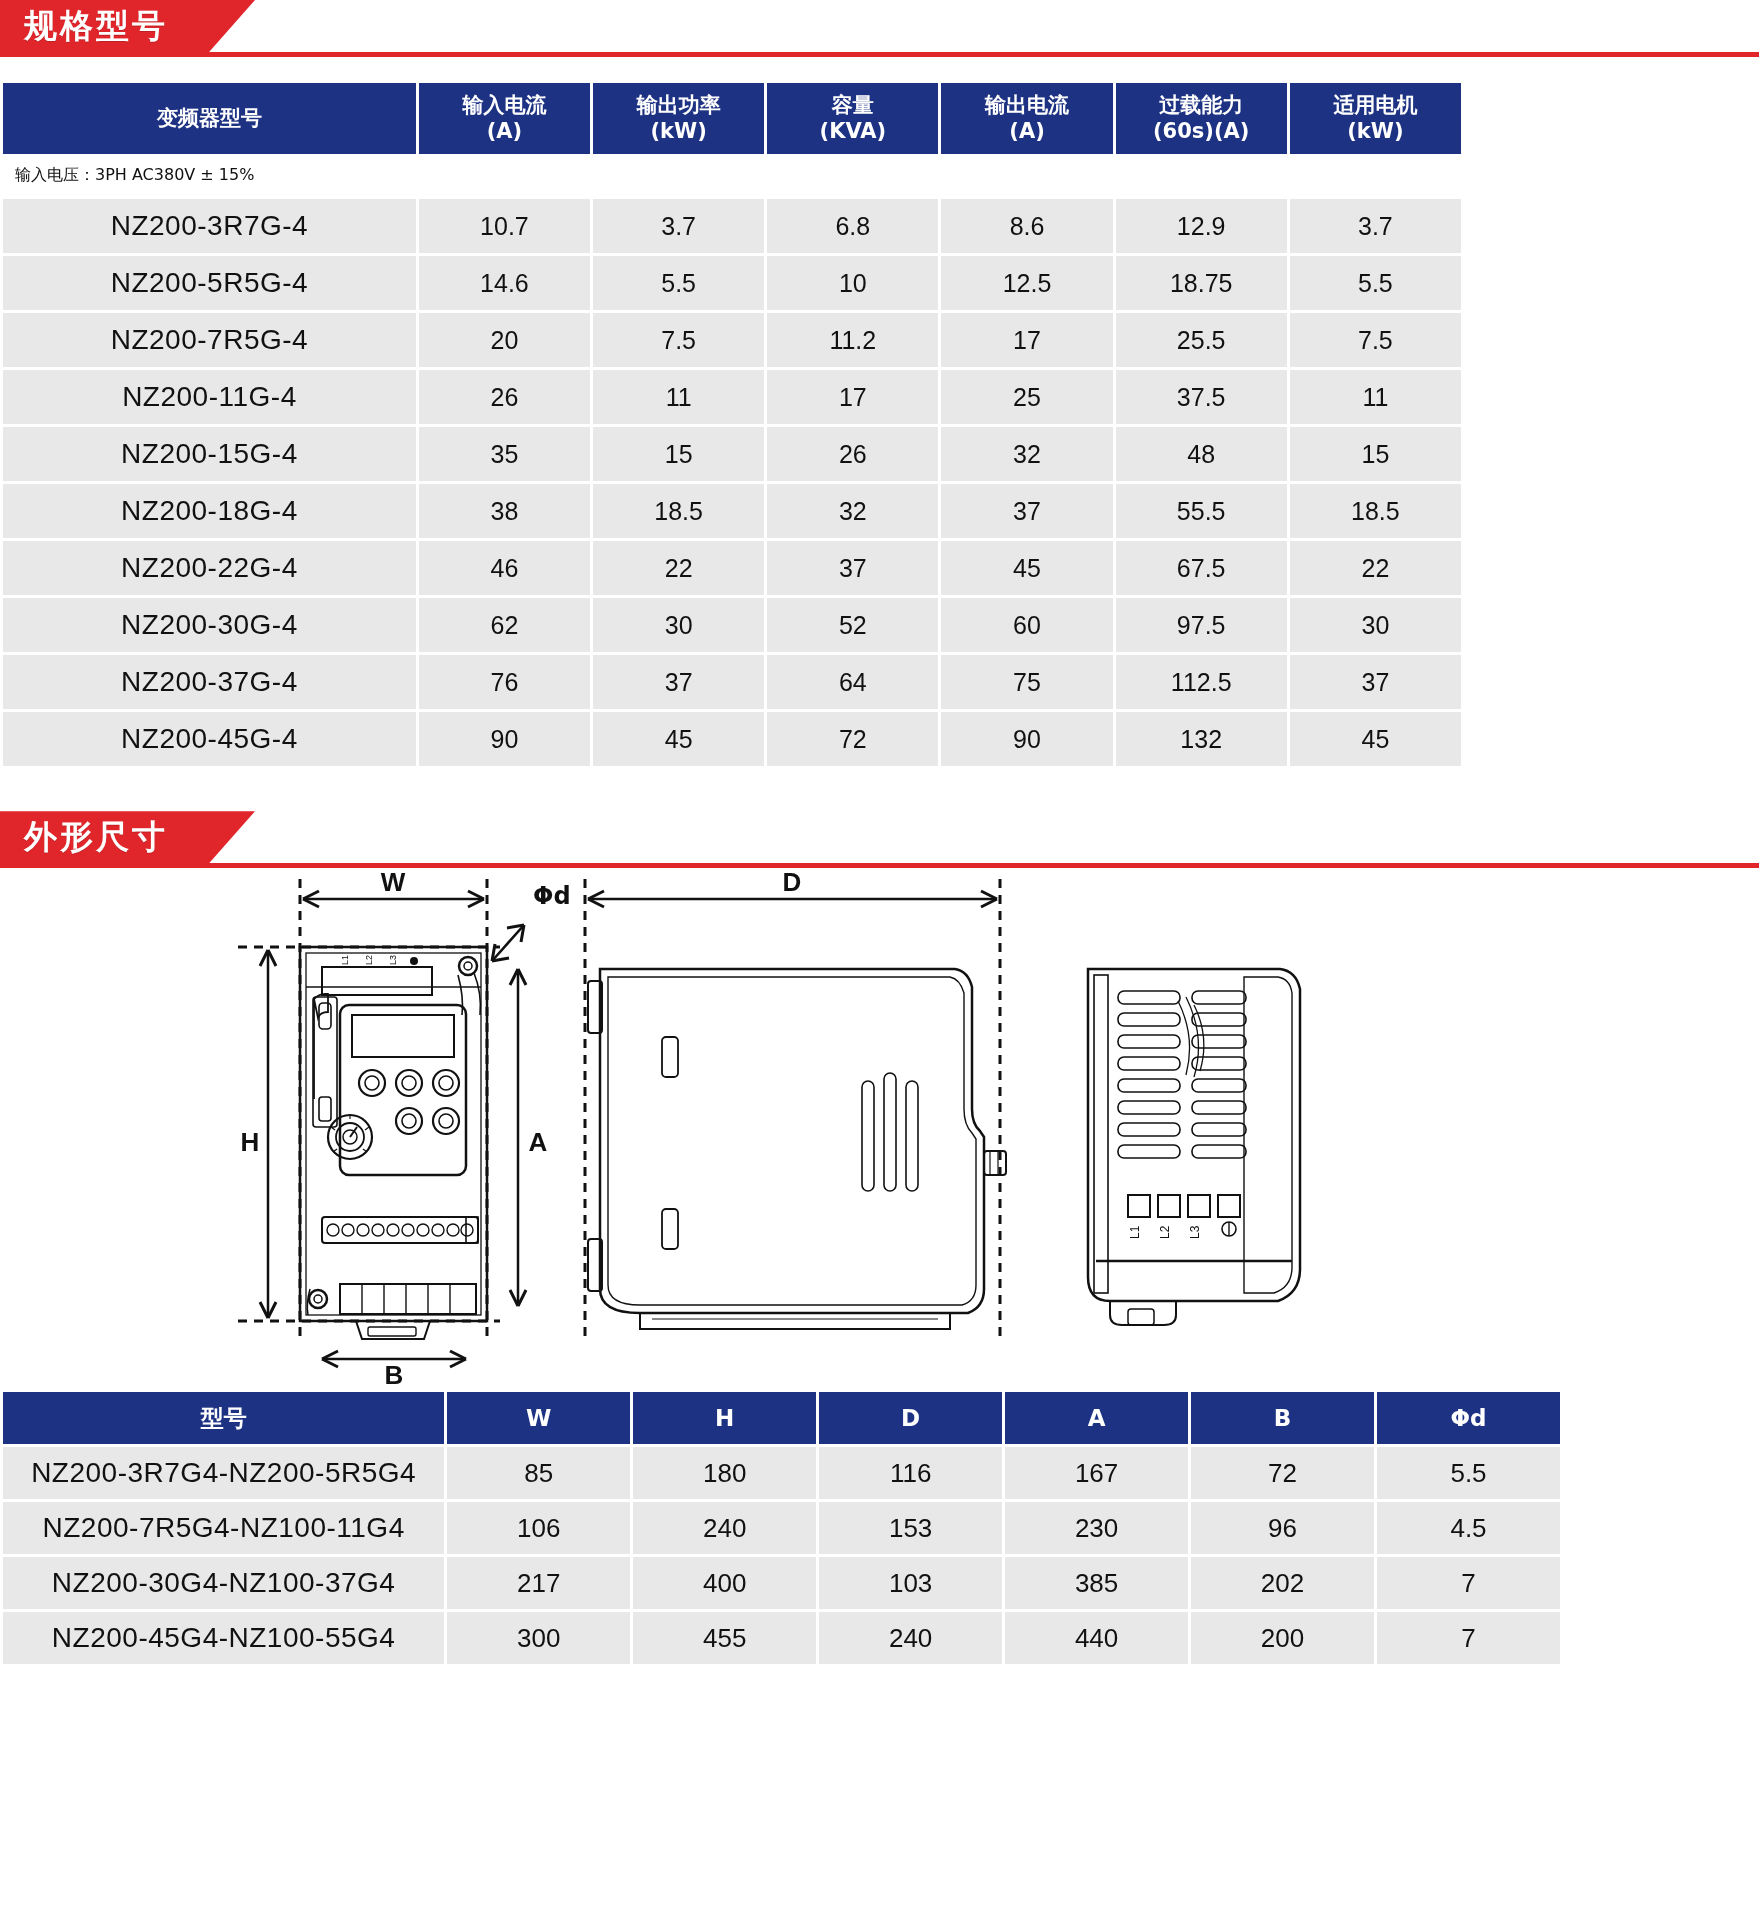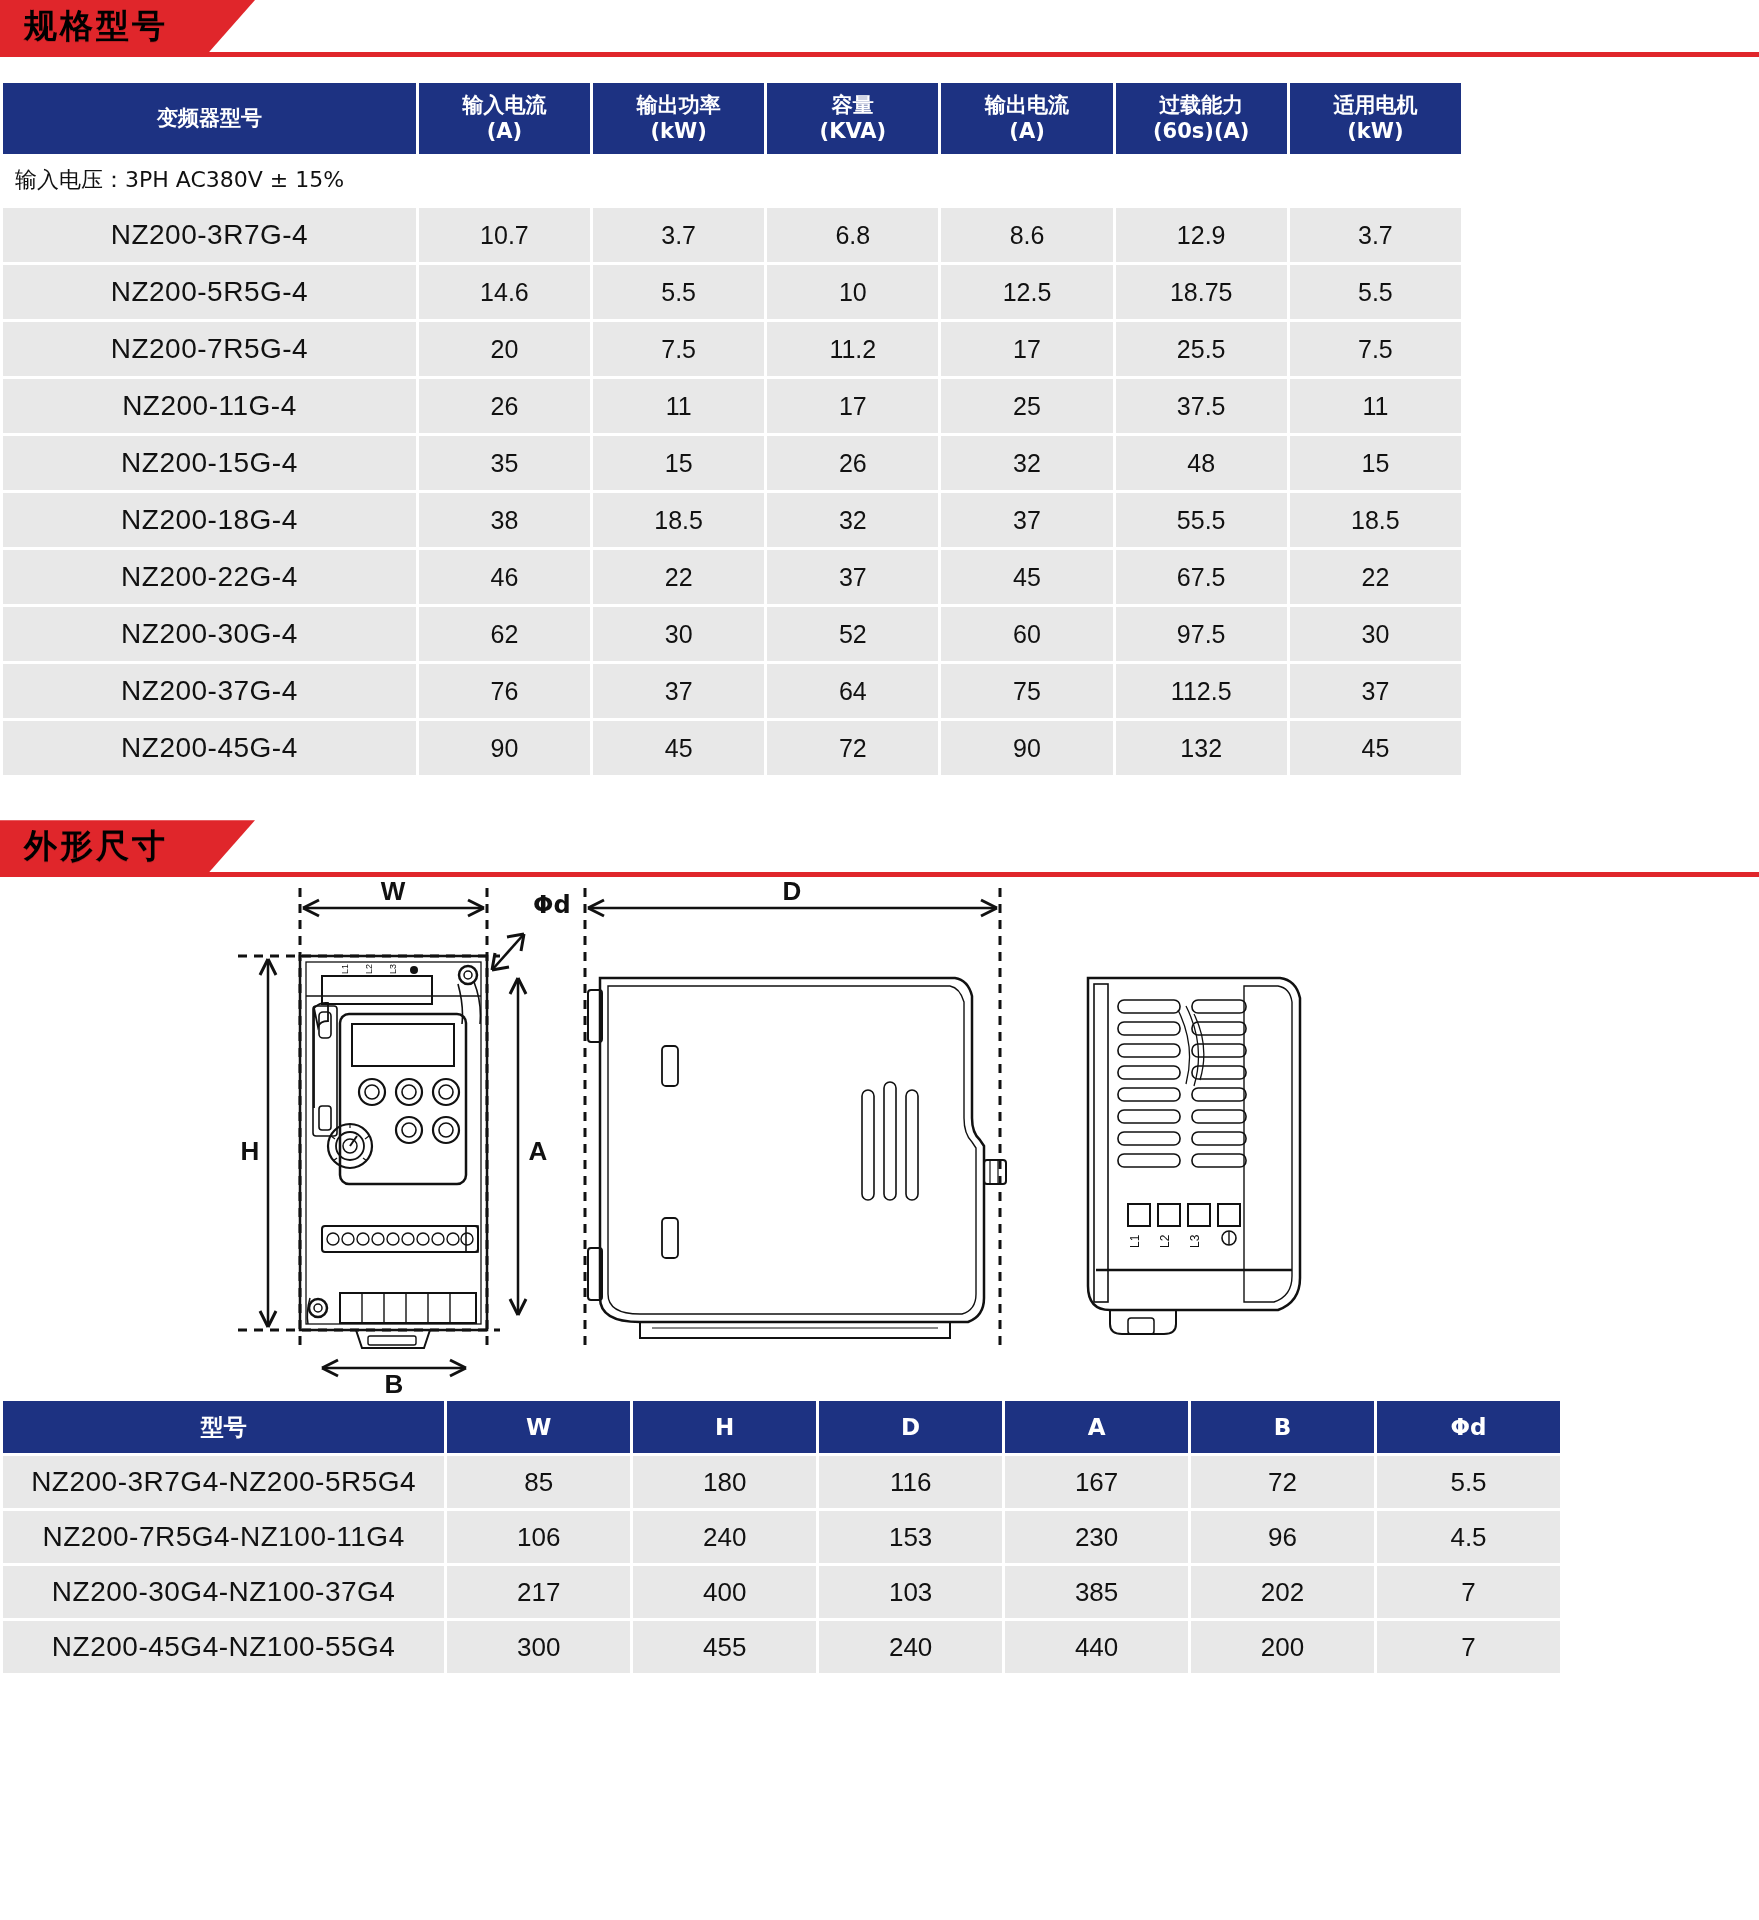--- a/index.html
+++ b/index.html
@@ -23,21 +23,21 @@
     position: absolute;
     left: 0; top: 0;
     height: 52px;
     width: 255px;
     background: #e0262b;
     clip-path: polygon(0 0, 100% 0, 82% 100%, 0 100%);
     display: flex;
     align-items: center;
   }
   .banner-text {
-    color: #000000;
+    color: #ffffff;
     font-size: 33px;
     font-weight: bold;
     letter-spacing: 3px;
     padding-left: 24px;
     font-family: "DejaVu Sans", "Liberation Sans", sans-serif;
     text-shadow: 0 1px 0 rgba(0,0,0,.15);
   }
   .banner-rule {
     position: absolute;
     left: 0; top: 52px;
@@ -74,21 +74,21 @@
     font-family: "Liberation Sans", "DejaVu Sans", sans-serif;
   }
   table.spec td.model {
     font-size: 28px;
     letter-spacing: .5px;
     margin-top: 38px;
   }
   tr.voltage-row td {
     background: #ffffff !important;
     text-align: left;
-    font-size: 22px;
+    font-size: 16px;
     font-weight: normal;
     padding: 8px 0 10px 12px;
     font-family: "DejaVu Sans", "Liberation Sans", sans-serif;
   }
 
   
   .c-model { width: 410px; }
   .c-num   { width: 170px; }
 
   

